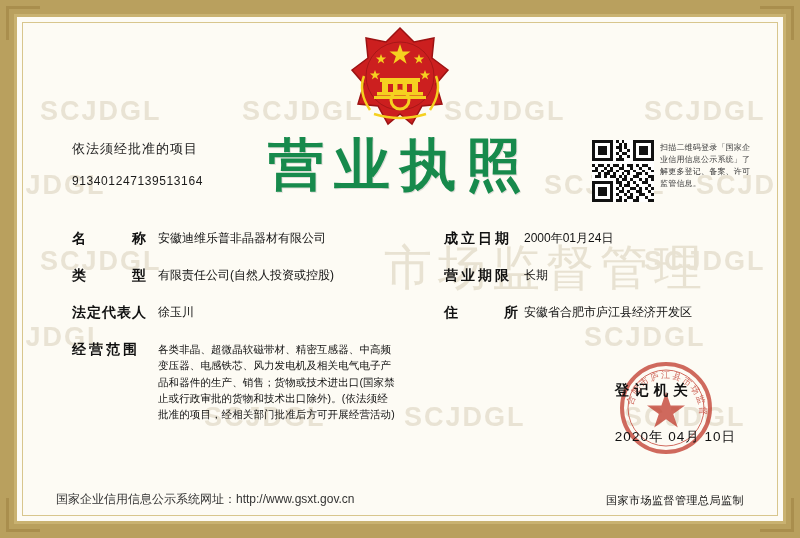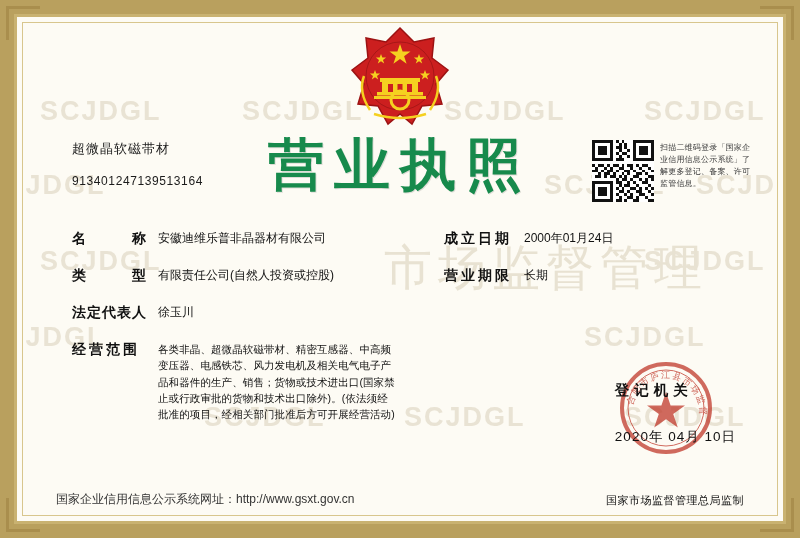--- a/index.html
+++ b/index.html
@@ -231,21 +231,21 @@
       <circle cx="56" cy="74" r="9" fill="none" stroke="#f5d020" stroke-width="3"></circle>
 
       <path d="M20 50 Q14 66 26 84" fill="none" stroke="#f5d020" stroke-width="2.5"></path>
       <path d="M92 50 Q98 66 86 84" fill="none" stroke="#f5d020" stroke-width="2.5"></path>
       <path d="M30 88 Q56 96 82 88" fill="none" stroke="#f5d020" stroke-width="2.5"></path>
     </svg>
 
     <div class="title">营业执照</div>
 
     <div class="credit-block">
-      <div class="credit-label">超微晶软磁带材</div>
+      <div class="credit-label">依法须经批准的项目</div>
       <div class="credit-value">913401247139513164</div>
     </div>
 
     <div class="qr-wrap">
       <svg class="qr" viewBox="0 0 21 21" shape-rendering="crispEdges">
         <rect width="21" height="21" fill="#ffffff"></rect>
         <g fill="#111111">
           <rect x="0" y="0" width="7" height="1"></rect>
             <rect x="0" y="6" width="7" height="1"></rect>
           <rect x="0" y="0" width="1" height="7"></rect>
@@ -370,20 +370,23 @@
         </div>
       </div>
 
       <div class="col-right">
         <div class="row">
           <span class="f-label wide" style="letter-spacing:3px;width:80px;">成立日期</span><span class="f-value">2000年01月24日</span>
         </div>
         <div class="row">
           <span class="f-label wide" style="letter-spacing:3px;width:80px;">营业期限</span><span class="f-value">长期</span>
         </div>
+        <div class="row">
+          <span class="f-label" style="width:80px;">住　　所</span><span class="f-value">安徽省合肥市庐江县经济开发区</span>
+        </div>
       </div>
 
     </div>
 
     <svg class="seal" viewBox="0 0 100 100">
       <circle cx="50" cy="50" r="44" fill="none" stroke="#c0392b" stroke-width="4"></circle>
       <circle cx="50" cy="50" r="38" fill="none" stroke="#c0392b" stroke-width="1"></circle>
       <polygon points="50,34 54.6,47.6 69,47.6 57.2,56 61.8,69.6 50,61.2 38.2,69.6 42.8,56 31,47.6 45.4,47.6" fill="#c0392b"></polygon>
       <path id="sealarc" d="M 16 54 A 34 34 0 0 1 84 54" fill="none"></path>
       <text font-size="9" fill="#c0392b" font-family="&quot;Liberation Serif&quot;, serif" letter-spacing="1.5">

